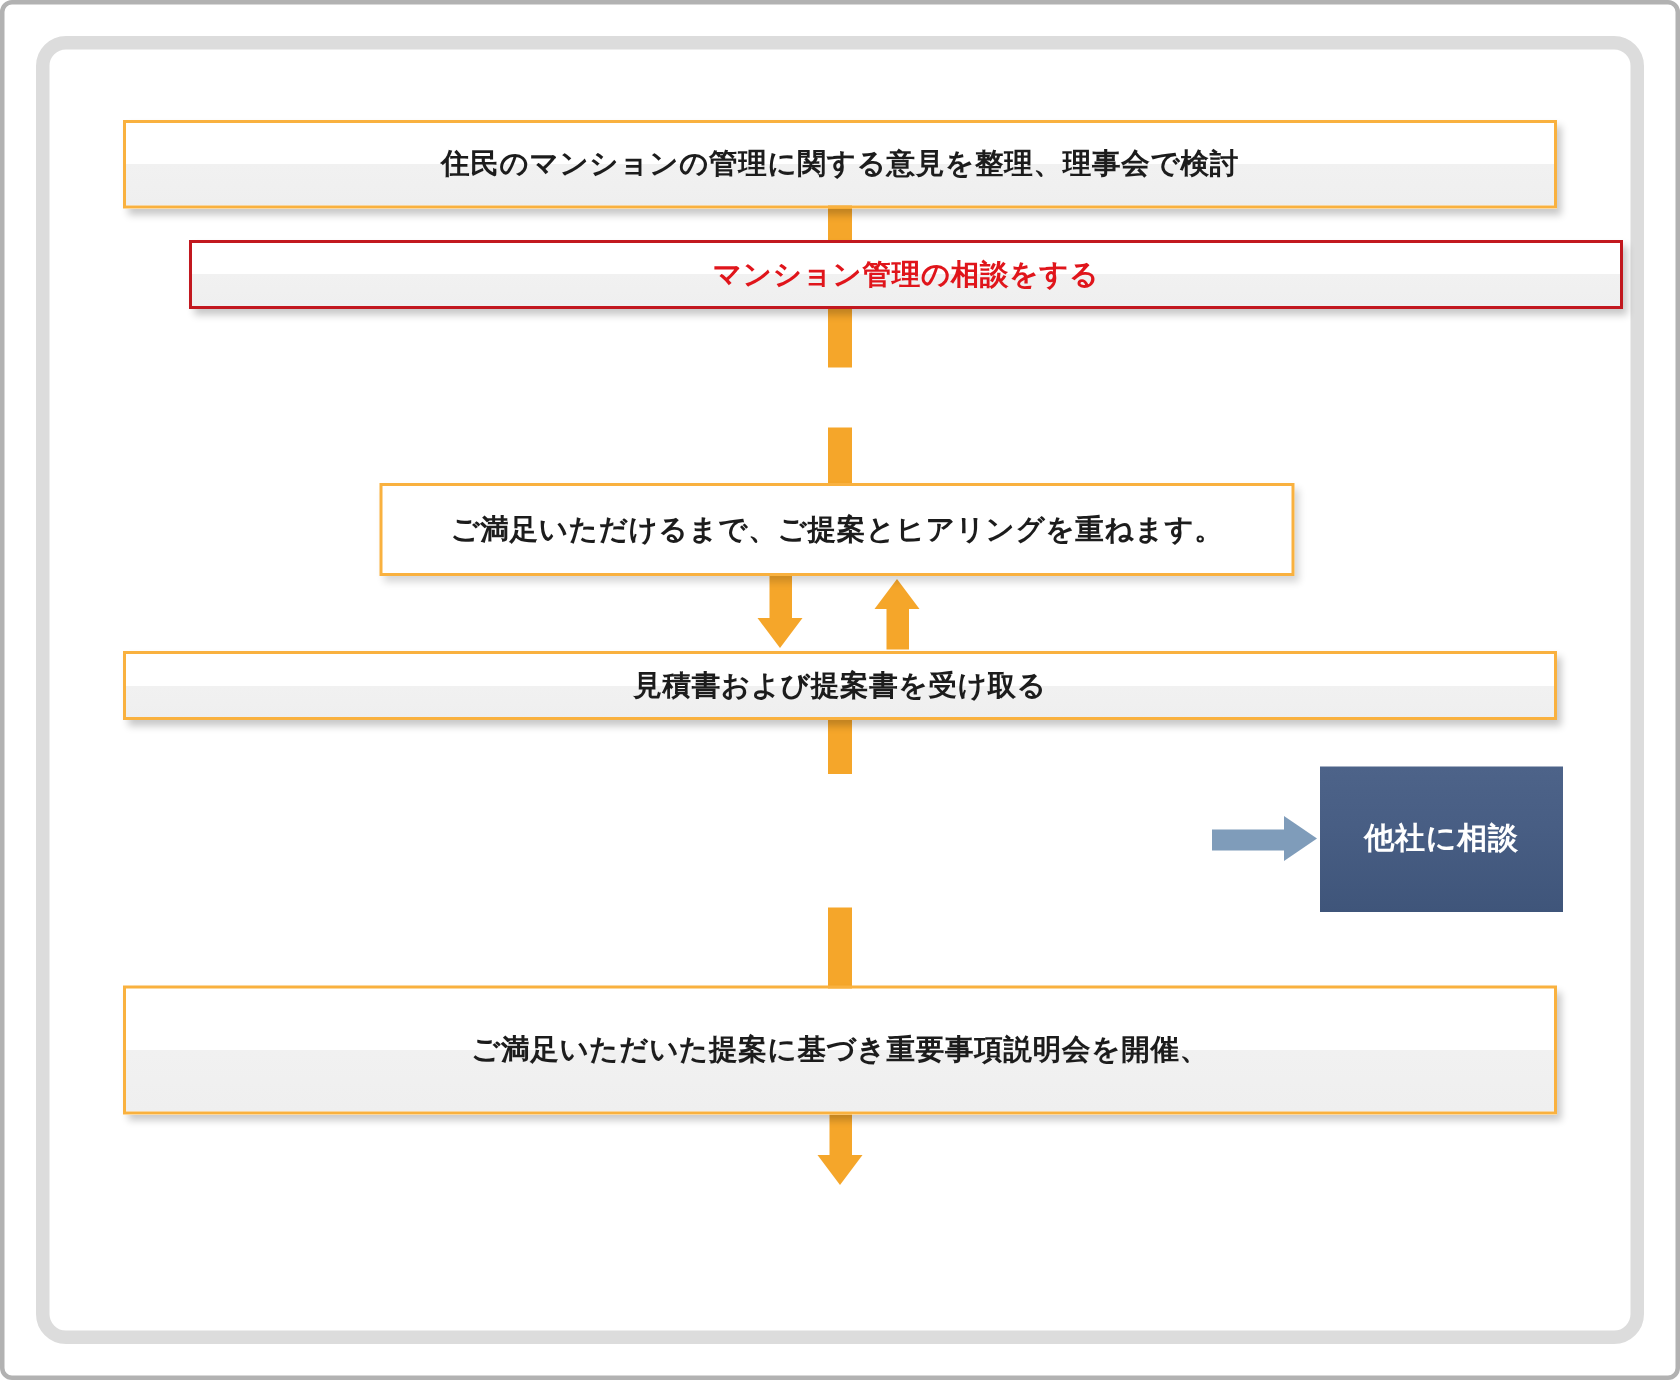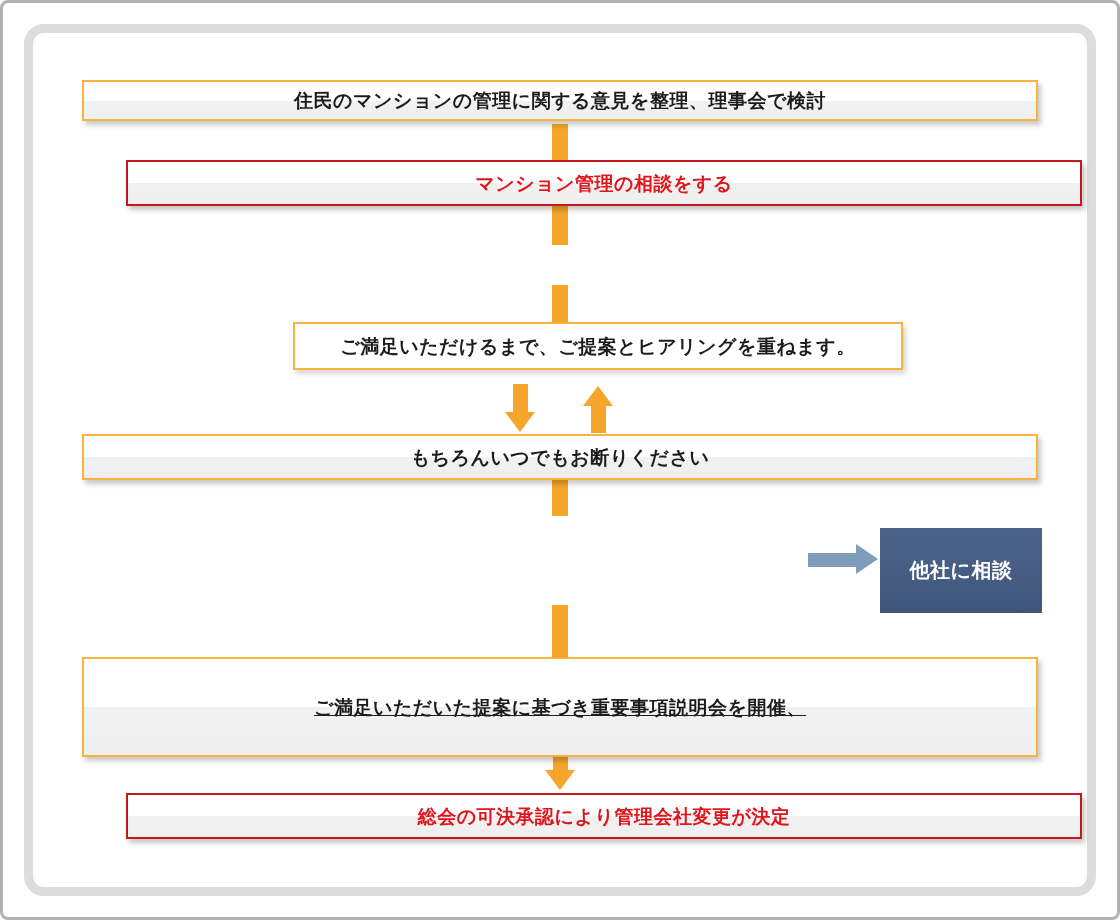--- a/index.html
+++ b/index.html
@@ -24,23 +24,22 @@
   .box.wide{left:82px;width:956px;}
   .box.grad{
     background:linear-gradient(to bottom,#ffffff 0%,#ffffff 50%,#f1f1f1 50%,#efefef 100%);
     box-shadow:3px 4px 5px rgba(0,0,0,0.22);
   }
   .box.orange{border:2px solid #f9b13f;}
   .box.redline{border:2px solid #c2181f;color:#e0151b;margin-left:44px;}
   .box.plain{background:#ffffff;border:2px solid #f9b13f;box-shadow:3px 4px 5px rgba(0,0,0,0.16);}
   .box .line{display:block;line-height:33px;}
   .box.navy{
-    left:880px;top:511px;width:162px;height:85px;color:#ffffff;font-size:20px;
+    left:880px;top:511px;width:162px;height:97px;color:#ffffff;font-size:20px;
     background:linear-gradient(to bottom,#4d6389 0%,#485e84 40%,#3f557a 100%);
-    margin-top:17px;
   }
   .stem{position:absolute;left:552px;width:16px;background:#f5a62a;z-index:1;}
   .varrow{position:absolute;width:30px;display:flex;flex-direction:column;align-items:center;z-index:1;}
   .varrow .shaft{width:15px;background:#f5a62a;}
   .head-down{width:0;height:0;border-left:15px solid transparent;border-right:15px solid transparent;border-top:20px solid #f5a62a;}
   .head-up{width:0;height:0;border-left:15px solid transparent;border-right:15px solid transparent;border-bottom:20px solid #f5a62a;}
   .harrow{position:absolute;left:808px;top:544px;width:70px;height:30px;z-index:1;}
   .harrow .hshaft{position:absolute;left:0;top:9px;width:48px;height:14px;background:#7f9cba;}
   .harrow .hhead{position:absolute;left:48px;top:0;width:0;height:0;
     border-top:15px solid transparent;border-bottom:15px solid transparent;border-left:22px solid #7f9cba;}
@@ -50,63 +49,60 @@
 
 <div class="page">
   <div class="panel"></div>
 
   <div class="stem" style="top:124px;height:40px;"></div>
   <div class="stem" style="top:203px;height:42px;"></div>
   <div class="stem" style="top:285px;height:40px;"></div>
   <div class="stem" style="top:477px;height:39px;"></div>
   <div class="stem" style="top:605px;height:55px;"></div>
 
-  <div class="box wide grad orange" style="top:80px;height:41px;">
+  <div class="box wide grad orange" style="top:80px;height:59px;">
     <span class="line">住民のマンションの管理に関する意見を整理、理事会で検討</span>
   </div>
 
   <div class="box wide grad redline" style="top:160px;height:46px;">
     <span class="line">マンション管理の相談をする</span>
   </div>
 
 
-  <div class="box plain" style="left:253px;top:322px;width:610px;height:48px;margin-left:40px;">
+  <div class="box plain" style="left:253px;top:322px;width:610px;height:62px;">
     <span class="line">ご満足いただけるまで、ご提案とヒアリングを重ねます。</span>
   </div>
 
   <div class="varrow" style="left:505px;top:384px;">
     <div class="shaft" style="height:28px;"></div>
     <div class="head-down"></div>
   </div>
   <div class="varrow" style="left:583px;top:386px;">
     <div class="head-up"></div>
     <div class="shaft" style="height:27px;"></div>
   </div>
 
   <div class="box wide grad orange" style="top:434px;height:46px;">
-    <span class="line">もちろんいつでもお断りください</span>
+    <span class="line">見積書および提案書を受け取る</span>
   </div>
 
 
   <div class="harrow">
     <div class="hshaft"></div>
     <div class="hhead"></div>
   </div>
 
   <div class="box navy">
     <span class="line">他社に相談</span>
   </div>
 
-  <div class="box wide grad orange" style="top:657px;height:100px;text-decoration:underline;">
+  <div class="box wide grad orange" style="top:657px;height:86px;">
     <span class="line">ご満足いただいた提案に基づき重要事項説明会を開催、</span>
   </div>
 
   <div class="varrow" style="left:545px;top:743px;">
     <div class="shaft" style="height:27px;"></div>
     <div class="head-down"></div>
   </div>
 
-  <div class="box wide grad redline" style="top:793px;height:46px;">
-    <span class="line">総会の可決承認により管理会社変更が決定</span>
-  </div>
 
   <div class="outer-frame"></div>
 </div>
 
 </body></html>

